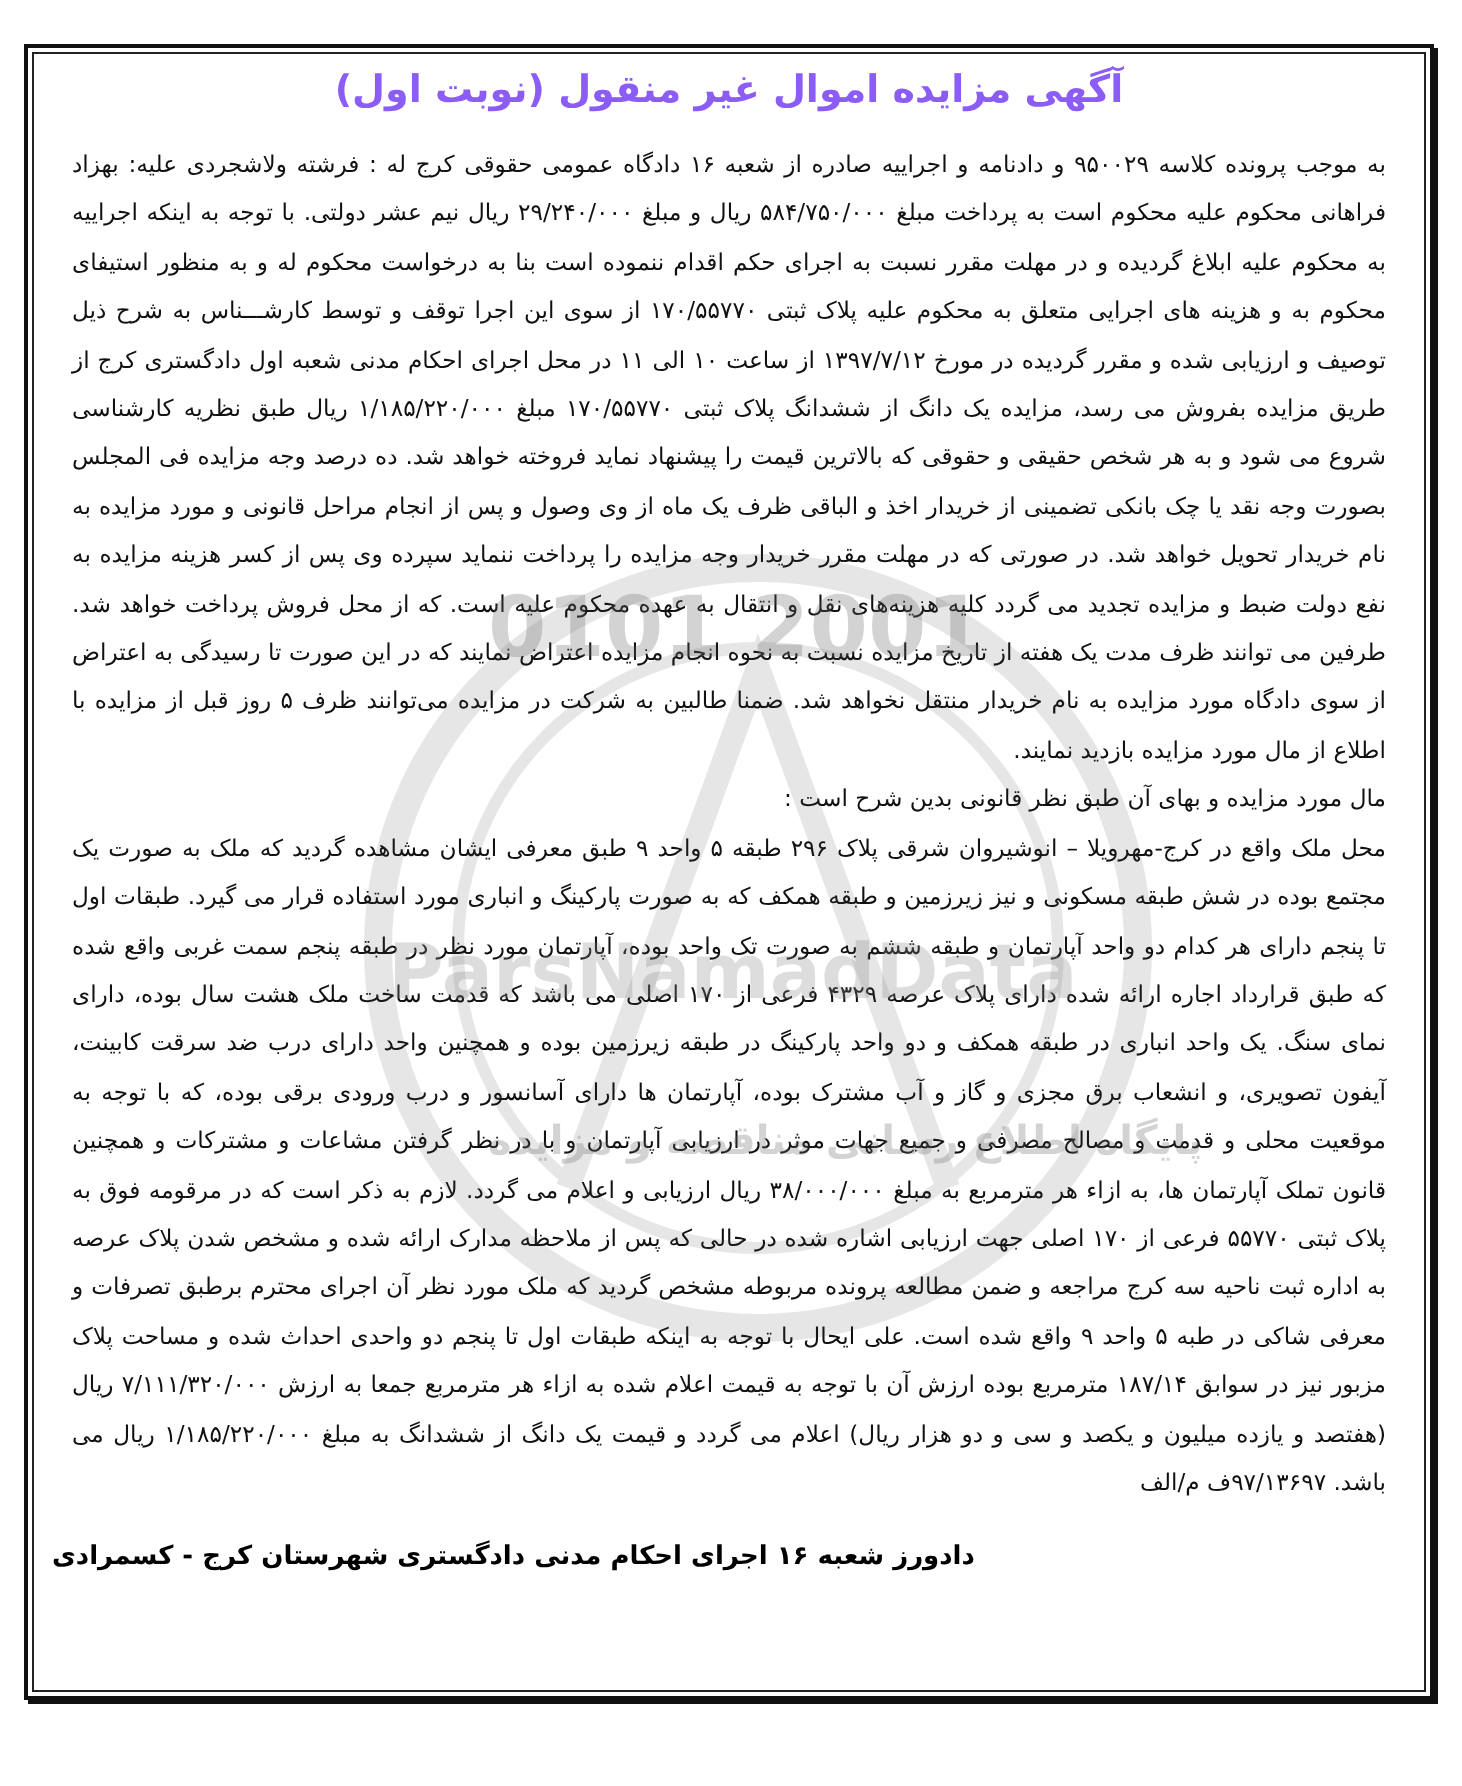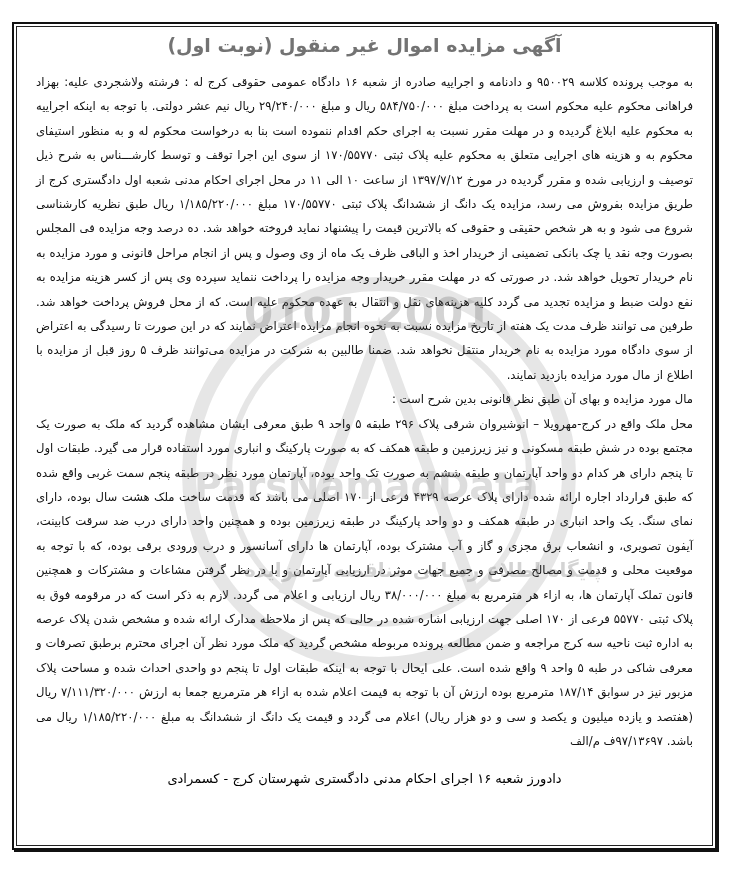--- a/index.html
+++ b/index.html
@@ -8,31 +8,31 @@
       position: absolute; left: 12px; top: 22px; width: 701px; height: 824px;
       border: 2px solid #111; box-shadow: 2px 2px 0 #111;
       background: #fff;
     }
     .frame::before {
       content: ""; position: absolute; left: 2px; top: 2px; right: 2px; bottom: 2px;
       border: 1px solid #222; pointer-events: none;
     }
     .title {
       text-align: center; font-family: "DejaVu Sans", sans-serif; font-weight: bold;
-      font-size: 19px; color: #737373; margin-top: 10px; direction: rtl; letter-spacing: -0.5px;
+      font-size: 19px; color: #8b5cf6; margin-top: 10px; direction: rtl; letter-spacing: -0.5px;
     }
     .body-text {
       direction: rtl; text-align: justify; text-align-last: right;
       font-family: "DejaVu Sans", sans-serif; font-size: 11.6px; line-height: 24.4px;
       color: #111; padding: 2px 10px 0 10px; margin: 12px;
     }
     .body-text p { margin: 0; }
     .signature {
-      direction: rtl; text-align: center; font-family: "DejaVu Sans", sans-serif;
-      font-weight: normal; font-size: 13px; color: #000; padding: 6px 12px 0 12px;
+      direction: rtl; text-align: left; font-family: "DejaVu Sans", sans-serif;
+      font-weight: bold; font-size: 13px; color: #000; padding: 6px 12px 0 12px;
     }
     .watermark {
       position: absolute; left: 150px; top: 250px; width: 430px; height: 420px;
       pointer-events: none; opacity: 0.13;
     }
     .wm-text {
       position: absolute; font-family: "DejaVu Sans", sans-serif; font-weight: bold;
       color: #666; pointer-events: none; opacity: 0.28; white-space: nowrap;
     }
   </style>

